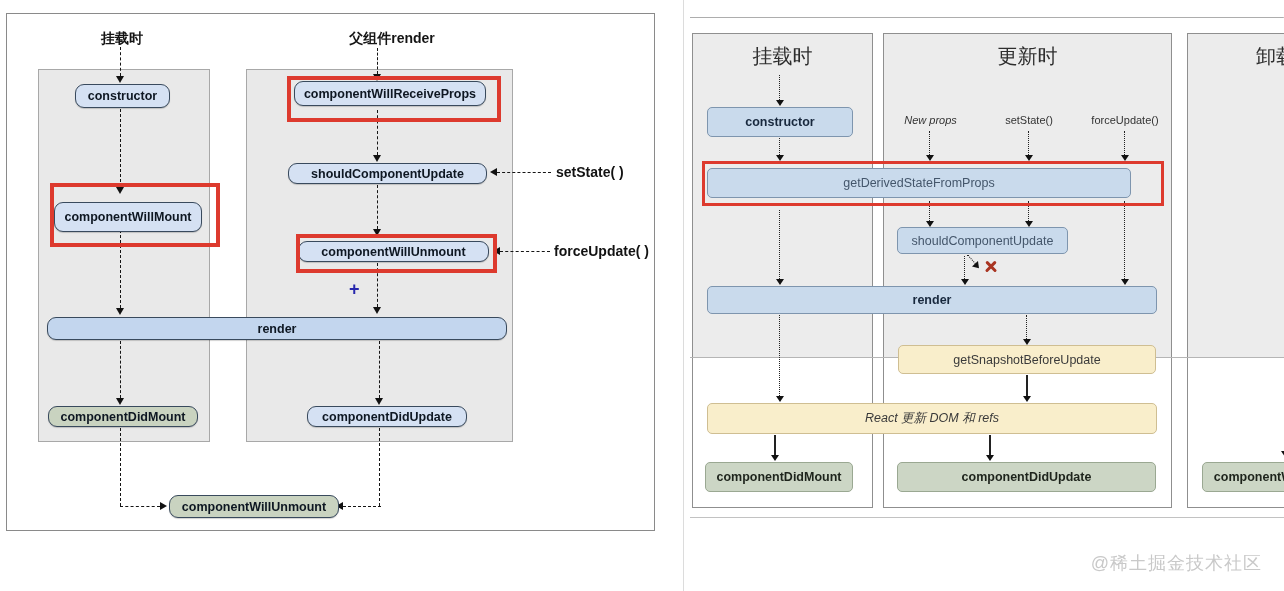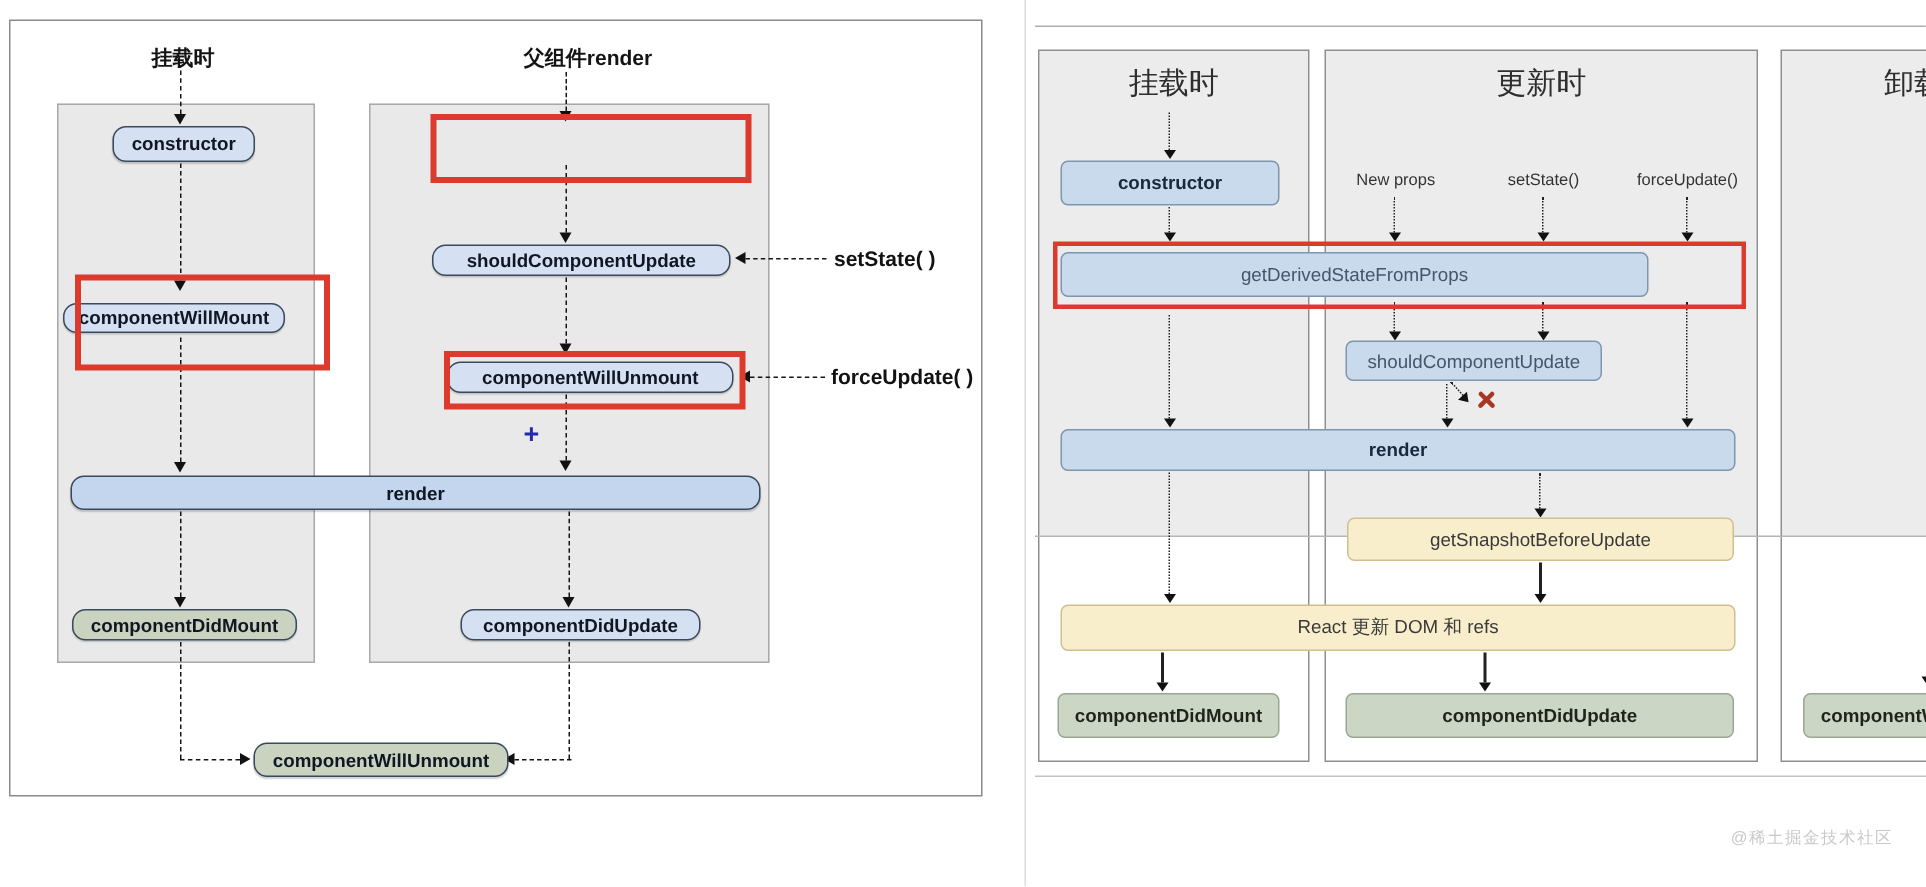--- a/index.html
+++ b/index.html
@@ -32,25 +32,25 @@
   .hl{position:absolute;height:1px;background:#b5b5b5;}
   .panelR{border:1.5px solid #8f8f8f;background:linear-gradient(#ececec 0,#ececec 324px,#ffffff 324px,#ffffff 100%);}
   .titleR{font-size:20px;color:#2e2e2e;text-align:center;line-height:24px;}
   .bxr{position:absolute;display:flex;align-items:center;justify-content:center;box-sizing:border-box;
        border:1px solid #7e95ae;border-radius:5px;background:#c9daec;
        font-size:12.5px;color:#44566b;white-space:nowrap;overflow:hidden;}
   .bxr.boldR{font-weight:bold;color:#18283d;}
   .bxr.yellowR{background:#f9eecb;border-color:#cfbe92;color:#3a3a3a;}
   .bxr.greenR{background:#ccd6c5;border-color:#9aa892;color:#1e241c;font-weight:bold;}
   .trig{font-size:11px;color:#333;text-align:center;white-space:nowrap;}
-  .italic{}
+  .italic{font-style:italic;}
   .redboxR{position:absolute;box-sizing:border-box;border:3px solid #dd3a2e;z-index:6;}
   .xwrap{width:14px;height:14px;}
   .xbar{position:absolute;left:0;top:5.4px;width:14px;height:3.4px;background:#a93522;border-radius:1.5px;}
-  .watermark{font-size:11px;color:#c9c9c9;text-align:right;letter-spacing:1px;white-space:nowrap;}
+  .watermark{font-size:18px;color:#c9c9c9;text-align:right;letter-spacing:1px;white-space:nowrap;}
 </style>
 </head>
 <body>
 
 <div class="canvas">
 
   <div class="abs outerL" style="left:6px;top:13px;width:649px;height:518px;"></div>
 
   <div class="abs titleL" style="left:60px;top:30px;width:124px;">挂载时</div>
   <div class="abs titleL" style="left:322px;top:30px;width:140px;">父组件render</div>
@@ -85,21 +85,22 @@
   <div class="vd" style="left:379px;top:428px;height:78px;"></div>
   <div class="hd" style="left:343px;top:506px;width:38px;"></div>
   <div class="ahl" style="left:336px;top:502px;"></div>
 
   <div class="hd" style="left:497px;top:172px;width:54px;"></div>
   <div class="ahl" style="left:490px;top:168px;"></div>
   <div class="hd" style="left:500px;top:251px;width:50px;"></div>
   <div class="ahl" style="left:493px;top:247px;"></div>
 
   <div class="bxl" style="left:75px;top:84px;width:95px;height:24px;">constructor</div>
-  <div class="bxl" style="left:42px;top:202px;width:148px;height:20px;">componentWillMount</div>
+  <div class="bxl" style="left:54px;top:202px;width:148px;height:30px;">componentWillMount</div>
+  <div class="bxl" style="left:294px;top:81px;width:192px;height:25px;">componentWillReceiveProps</div>
   <div class="bxl" style="left:288px;top:163px;width:199px;height:21px;">shouldComponentUpdate</div>
   <div class="bxl" style="left:298px;top:241px;width:191px;height:21px;">componentWillUnmount</div>
   <div class="bxl renderL" style="left:47px;top:317px;width:460px;height:23px;">render</div>
   <div class="bxl greenL" style="left:48px;top:406px;width:150px;height:21px;">componentDidMount</div>
   <div class="bxl" style="left:307px;top:406px;width:160px;height:21px;">componentDidUpdate</div>
   <div class="bxl greenL" style="left:169px;top:495px;width:170px;height:23px;">componentWillUnmount</div>
 
   <div class="redbox" style="left:287px;top:76px;width:214px;height:46px;"></div>
   <div class="redbox" style="left:50px;top:183px;width:170px;height:64px;"></div>
   <div class="redbox" style="left:296px;top:234px;width:201px;height:39px;"></div>
@@ -155,21 +156,21 @@
   <div class="vs" style="left:1026px;top:375px;height:21px;"></div>
   <div class="ahd2" style="left:1023px;top:396px;"></div>
   <div class="vs" style="left:774px;top:435px;height:20px;"></div>
   <div class="ahd2" style="left:771px;top:455px;"></div>
   <div class="vs" style="left:989px;top:435px;height:20px;"></div>
   <div class="ahd2" style="left:986px;top:455px;"></div>
 
   <div class="ahd2" style="left:1281px;top:451px;"></div>
 
   <div class="bxr boldR" style="left:707px;top:107px;width:146px;height:30px;">constructor</div>
-  <div class="bxr" style="left:707px;top:168px;width:392px;height:30px;">getDerivedStateFromProps</div>
+  <div class="bxr" style="left:707px;top:168px;width:424px;height:30px;">getDerivedStateFromProps</div>
   <div class="redboxR" style="left:702px;top:161px;width:462px;height:45px;"></div>
   <div class="bxr" style="left:897px;top:227px;width:171px;height:27px;">shouldComponentUpdate</div>
   <div class="abs xwrap" style="left:984px;top:260px;">
     <div class="xbar" style="transform:rotate(45deg);"></div>
     <div class="xbar" style="transform:rotate(-45deg);"></div>
   </div>
   <div class="bxr boldR" style="left:707px;top:286px;width:450px;height:28px;">render</div>
   <div class="bxr yellowR italic" style="left:707px;top:403px;width:450px;height:31px;">React 更新 DOM 和 refs</div>
   <div class="bxr yellowR" style="left:898px;top:345px;width:258px;height:29px;">getSnapshotBeforeUpdate</div>
   <div class="bxr greenR" style="left:705px;top:462px;width:148px;height:30px;">componentDidMount</div>

